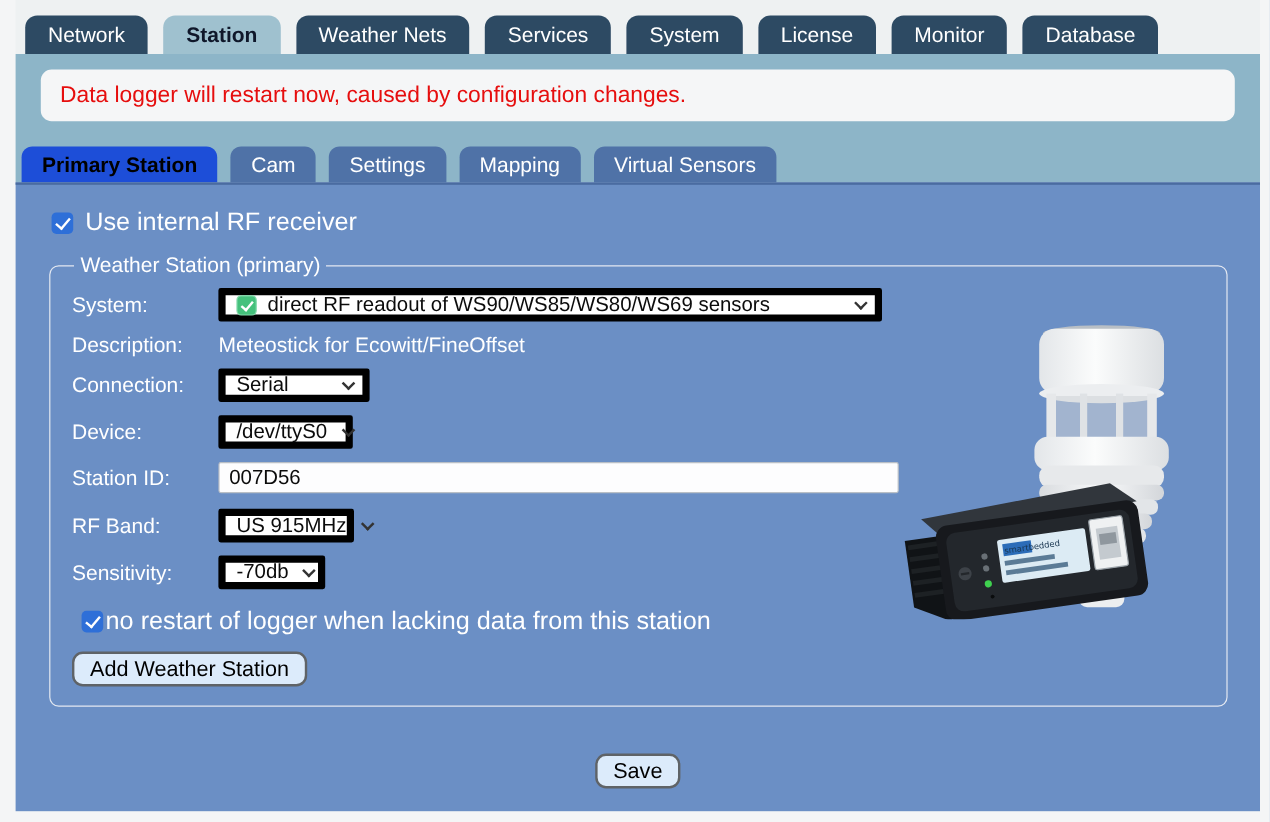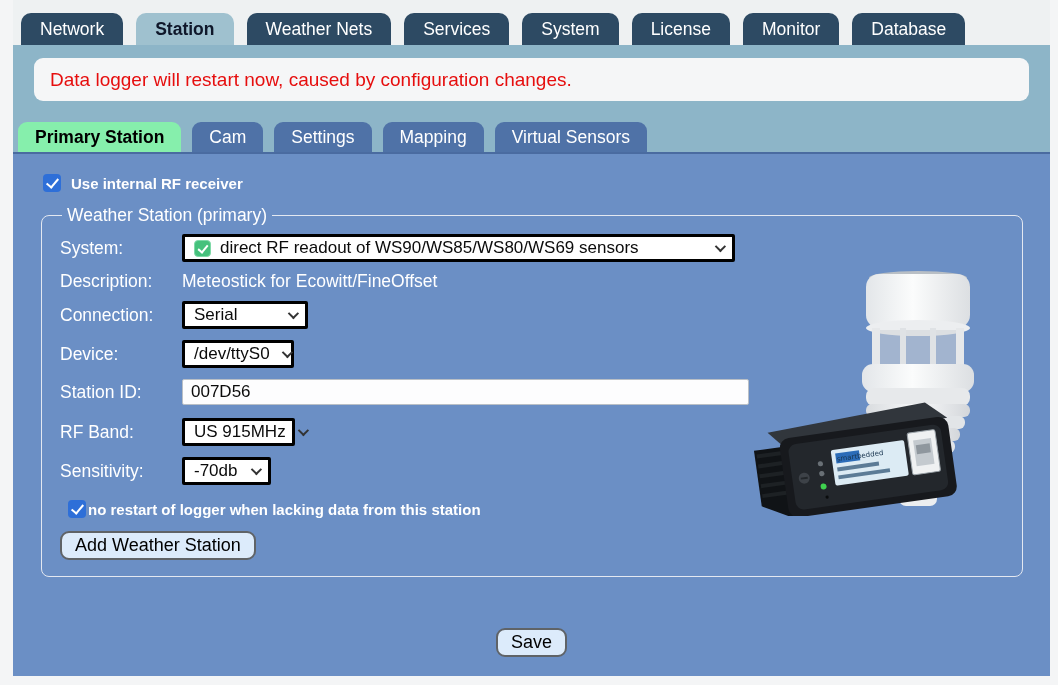--- a/index.html
+++ b/index.html
@@ -15,43 +15,43 @@
   .tab.active { background:#9fc1cf; color:#0f172a; font-weight:bold; }
 
   
   .band { background:#8db5c8; height:107px; display:flex; flex-direction:column; }
   .alert-box { margin:13px 21px 0 21px; height:43px; background:#f5f6f7; border-radius:9px;
                display:flex; align-items:center; padding:0 16px; }
   .alert-text { color:#e60e0e; font-size:19px; }
   .subtabbar { margin-top:auto; display:flex; align-items:flex-end; padding-left:5px; }
   .subtab { height:30px; display:flex; align-items:center; padding:0 17px; margin-right:11px;
             background:#4f72a7; color:#fff; font-size:17.5px; border-radius:9px 9px 0 0; cursor:pointer; }
-  .subtab.active { background:#86efac; color:#000; font-weight:bold; }
+  .subtab.active { background:#1d4ed8; color:#000; font-weight:bold; }
 
   
   .content { position:relative; background:#6b8fc5; flex:1; border-top:2px solid #4a6ba0; }
 
   .chkrow { display:flex; align-items:center; }
   .rf-row { margin:20px 0 0 30px; }
   .checkbox { width:18px; height:18px; background:#2e6fd8; border-radius:4px; position:relative;
               flex:0 0 auto; cursor:pointer; }
   .checkbox::after { content:""; position:absolute; left:6px; top:2px; width:5px; height:10px;
                      border:solid #fff; border-width:0 2.5px 2.5px 0; transform:rotate(40deg); }
-  .chklabel { color:#fff; font-size:15px; margin-left:10px;font-weight:bold; }
+  .chklabel { color:#fff; font-size:21px; margin-left:10px; }
 
   fieldset.station-set { margin:13px 27px 0 28px; border:1.5px solid #e3e8f1; border-radius:8px;
                          padding:2px 18px 16px 18px; }
   legend.set-legend { color:#fff; font-size:17.5px; padding:0 5px; margin-left:2px; }
 
   .form-row { display:flex; align-items:center; }
   .form-label { width:122px; flex:0 0 auto; color:#fff; font-size:17.5px; }
   .plain-value { color:#fff; font-size:17.5px; }
 
   .select { display:inline-flex; align-items:center; justify-content:space-between;
-            background:#fff; border:3px solid #000000; border-radius:2px; height:28px;
+            background:#fff; border:6px solid #000000; border-radius:2px; height:28px;
             padding:0 9px; font-size:17px; color:#0b0b0b; cursor:pointer; }
   .select .sel-text { white-space:nowrap; }
   .chev { width:8px; height:8px; border:solid #333; border-width:0 2px 2px 0;
           transform:rotate(45deg) translateY(-2px); margin-left:12px; flex:0 0 auto; }
   .green-check { width:17px; height:17px; background:#45c17c; border:1px solid #7fd9a8; border-radius:4px;
                  position:relative; margin-right:9px; flex:0 0 auto; }
   .green-check::after { content:""; position:absolute; left:5px; top:2px; width:4px; height:8px;
                         border:solid #fff; border-width:0 2px 2px 0; transform:rotate(40deg); }
 
   .text-input { width:567px; height:26px; background:#fdfdfe; border:1px solid #b9bfc6; border-radius:2px;

